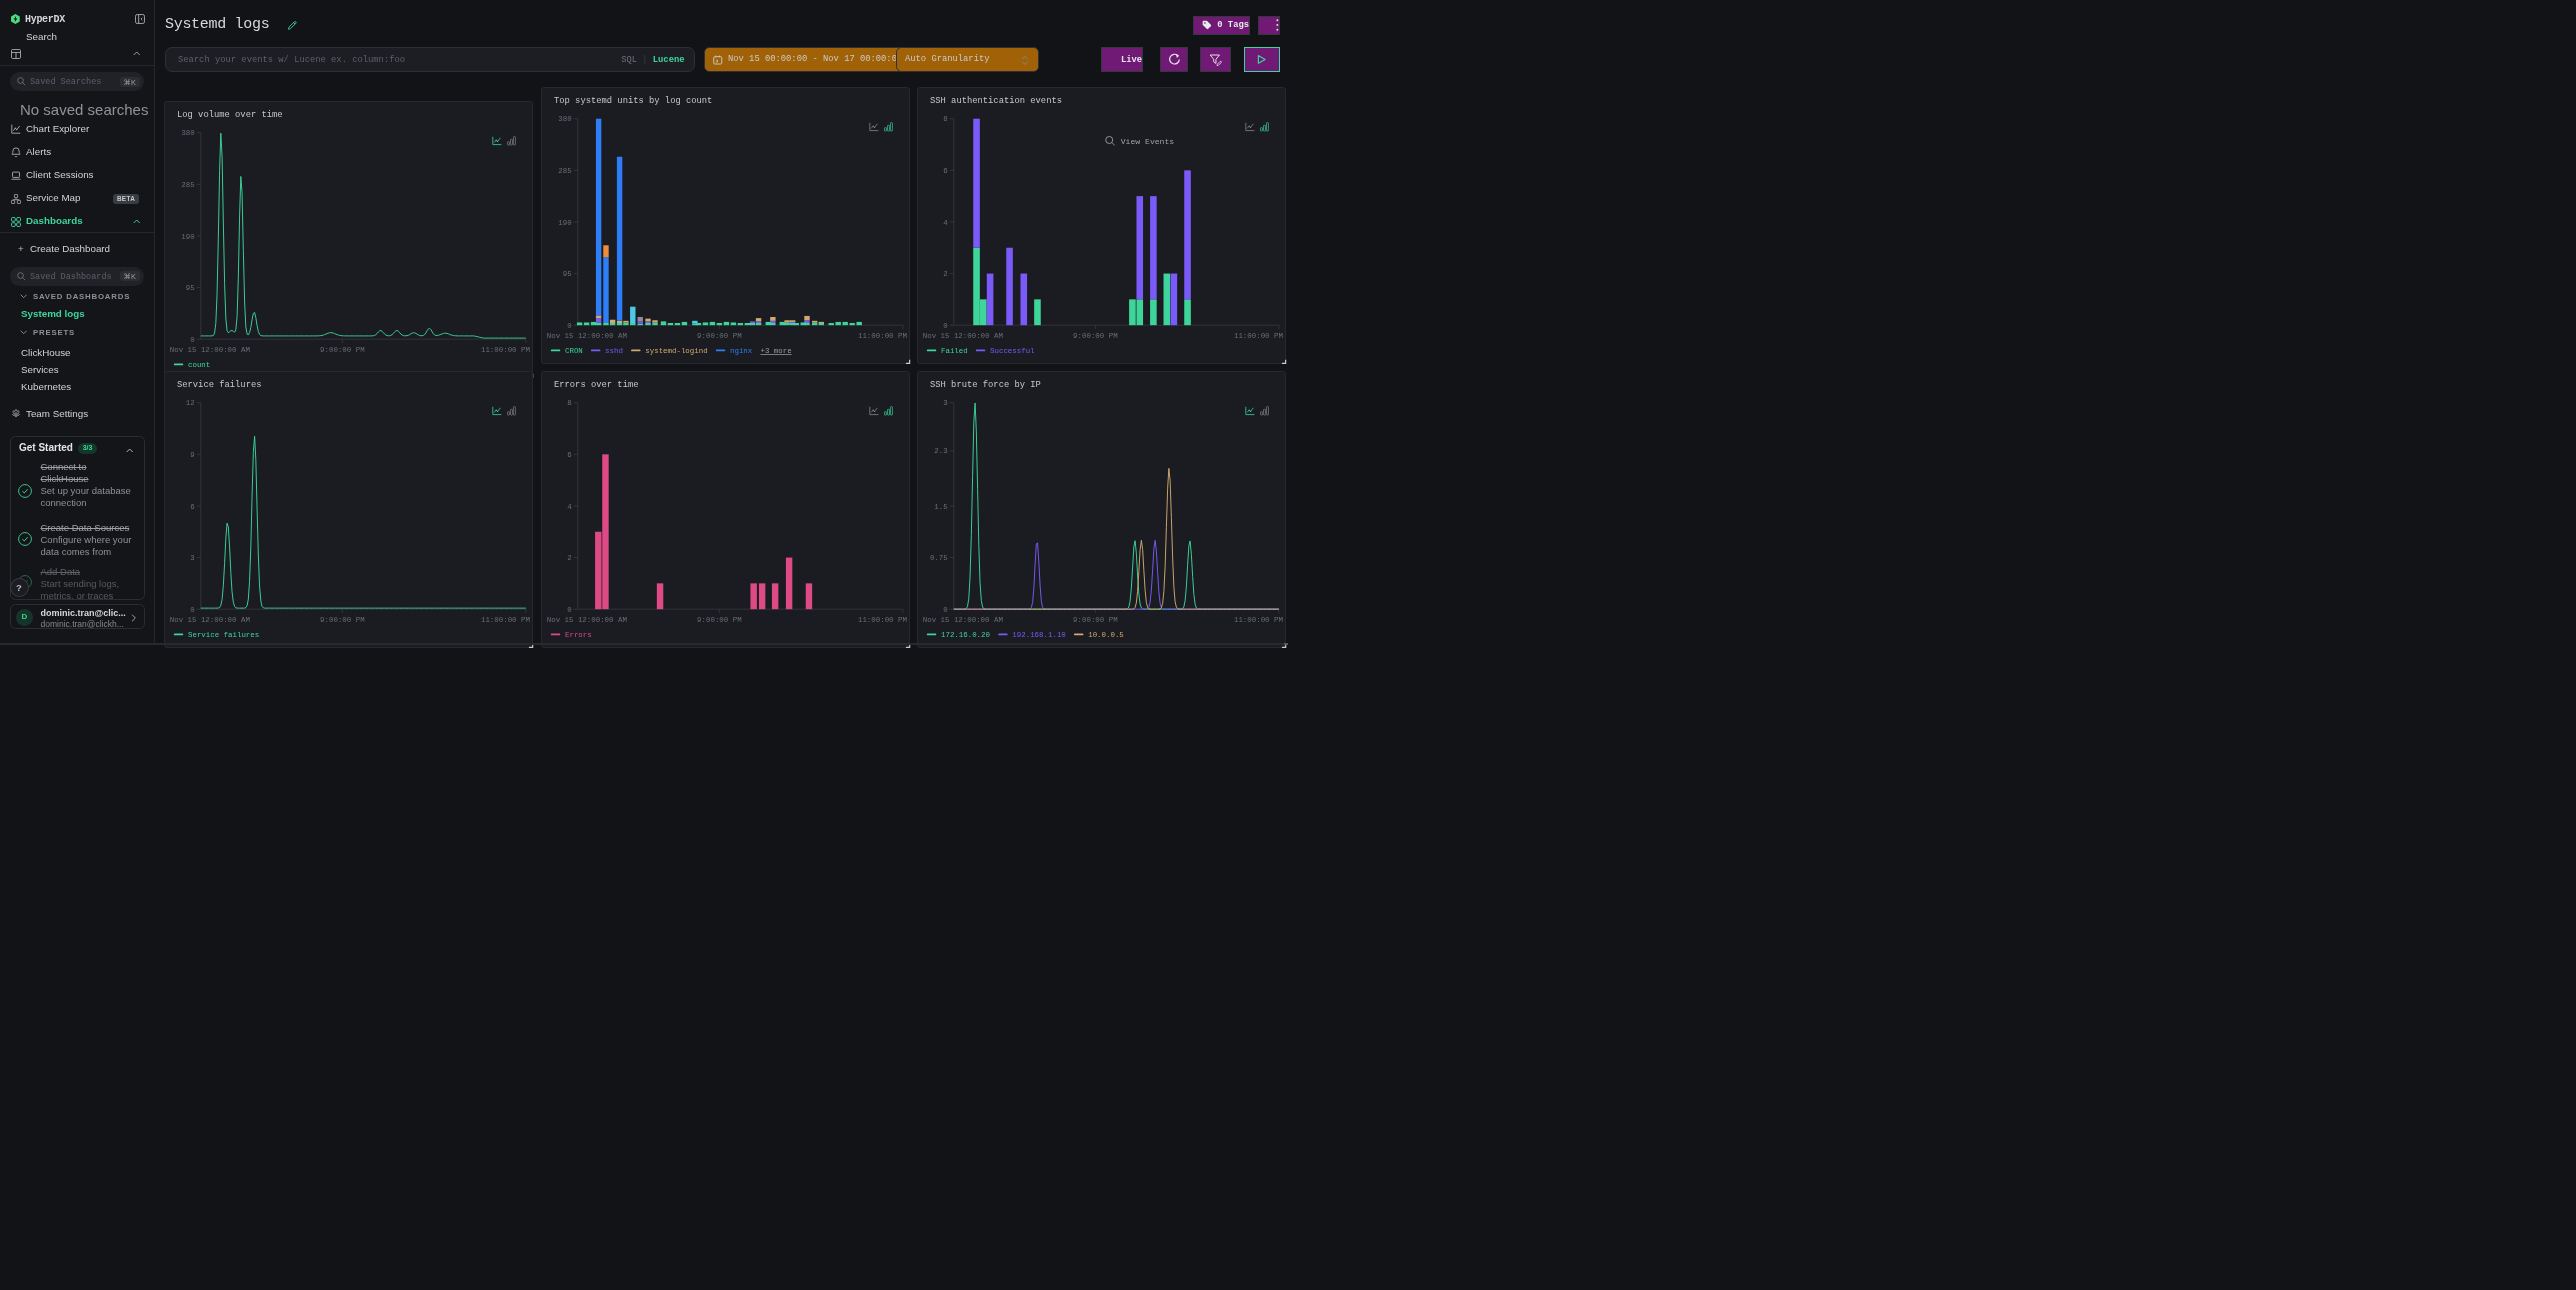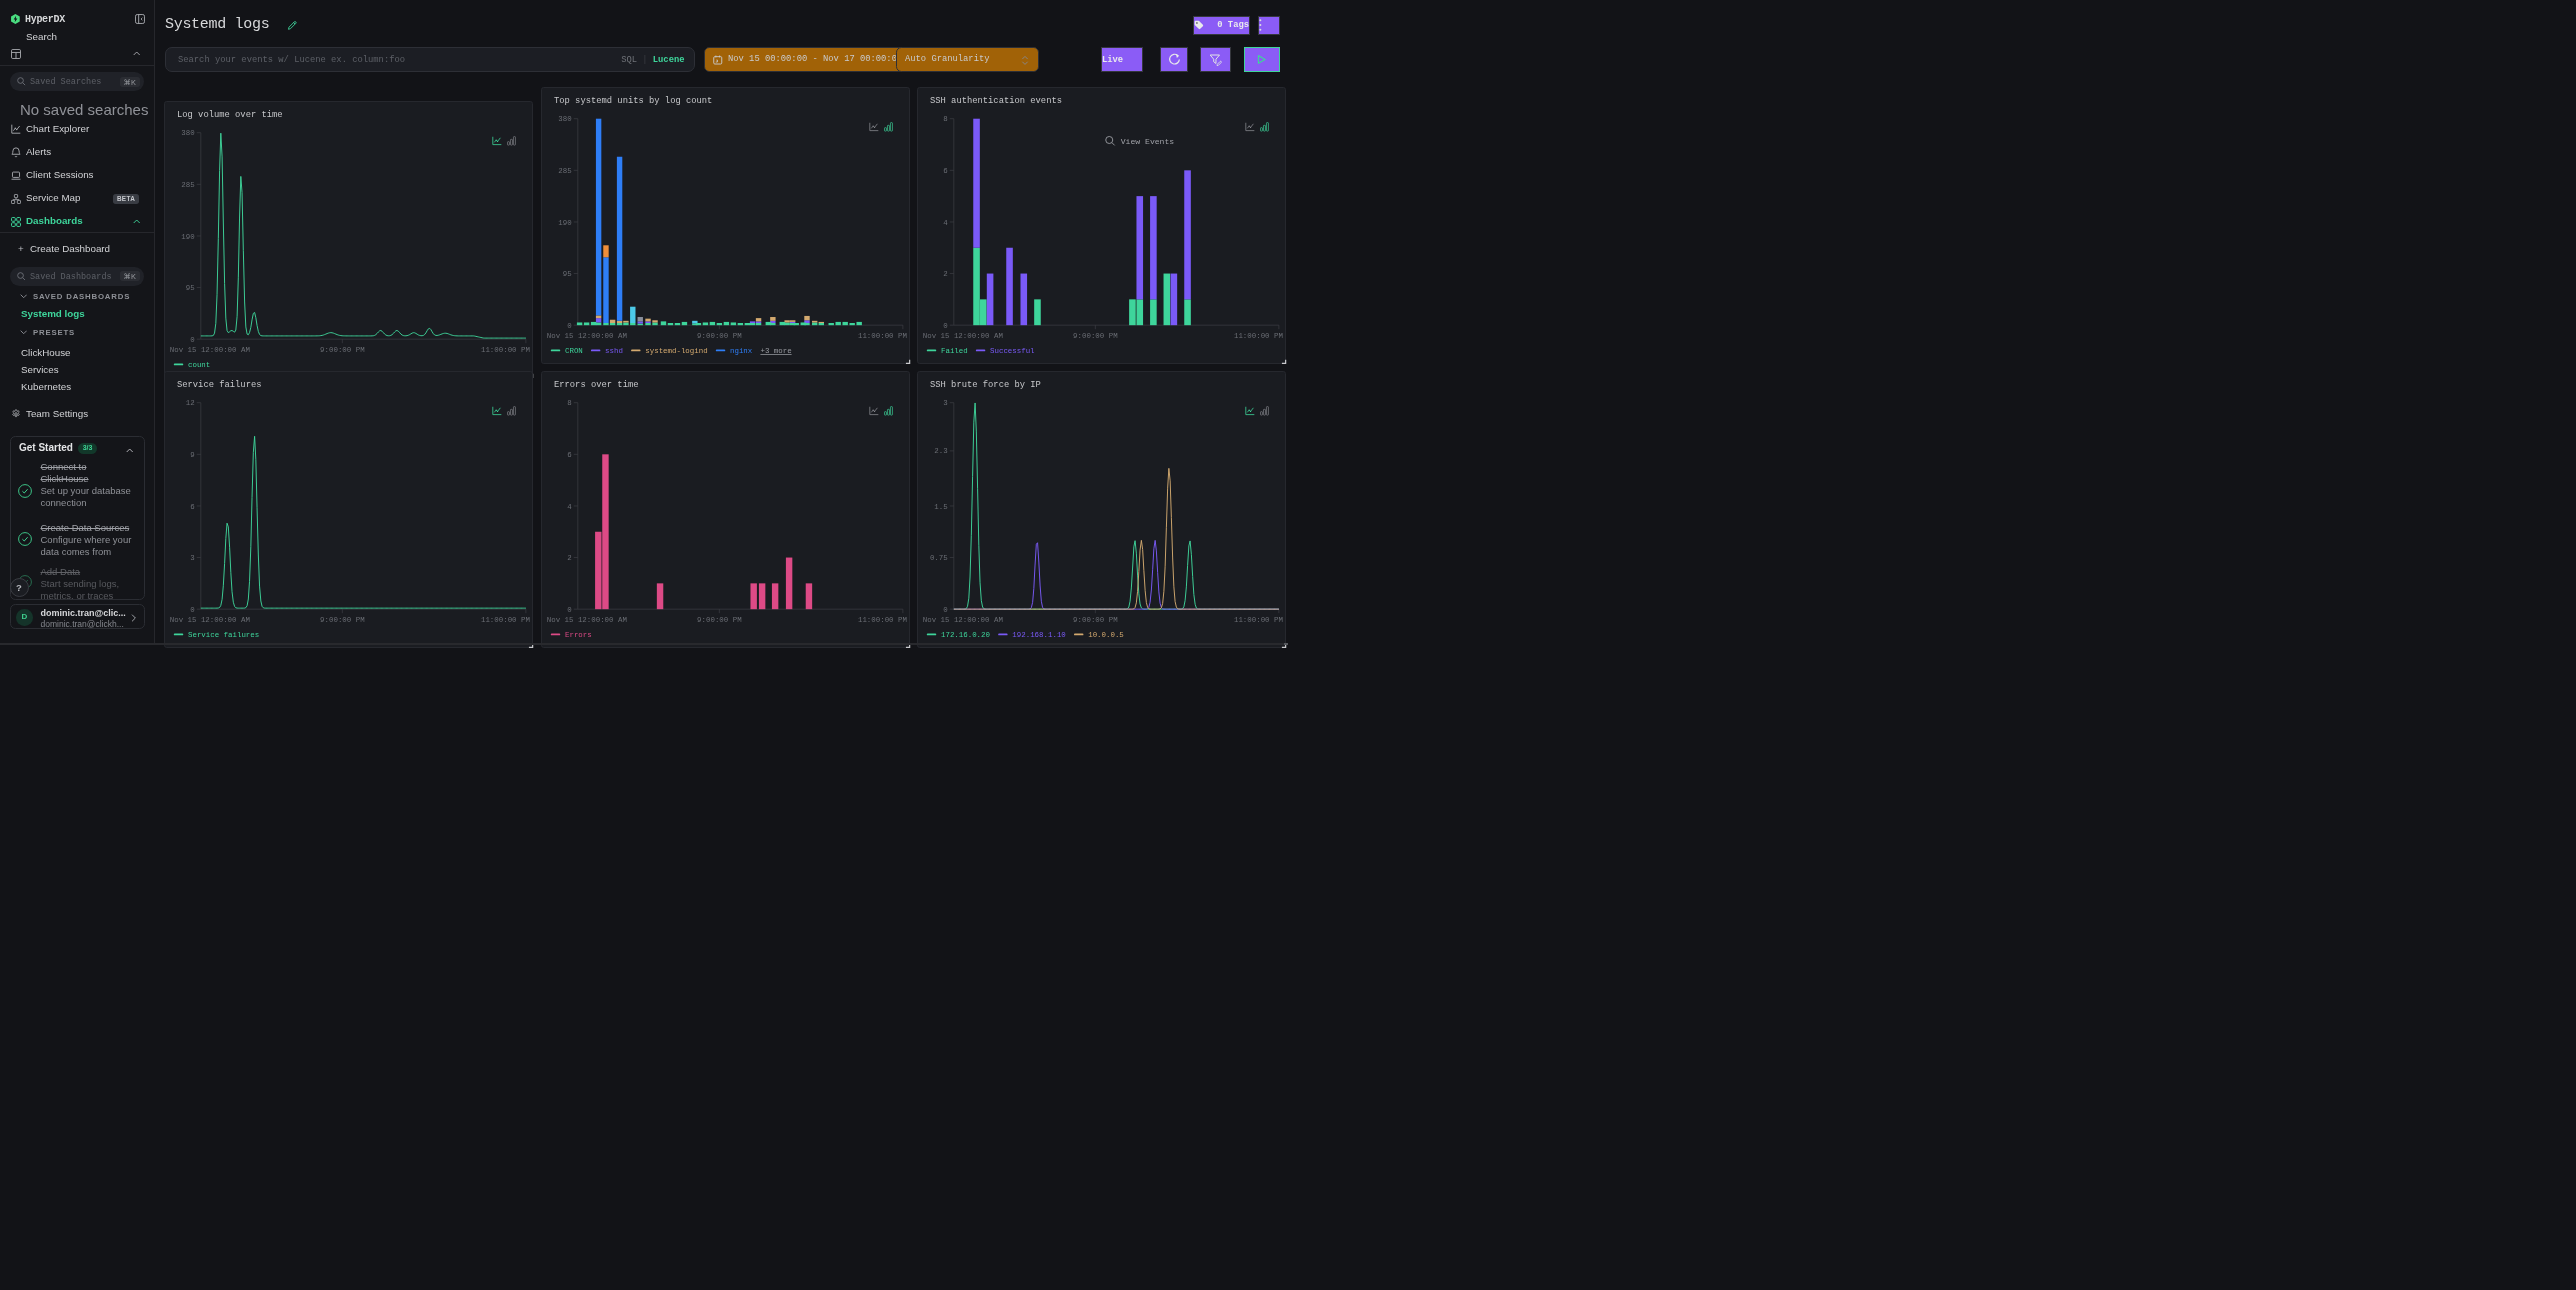--- a/index.html
+++ b/index.html
@@ -19,21 +19,21 @@
 .gsbadge{position:absolute;left:67px;top:6px;width:19px;height:10.8px;background:#12382a;border-radius:6px;color:#3fd495;font-size:7px;font-weight:bold;text-align:center;line-height:10.8px}
 .gsitem{position:absolute;font-size:9.5px;line-height:12px;width:101px}
 .st{font-weight:normal;color:#9fa1a7;text-decoration:line-through}
 .ds{color:#8f9197}
 .qmark{position:fixed;left:9.5px;top:578px;width:19px;height:19px;border-radius:50%;background:#1b1d22;border:0.7px solid #3a3c42;color:#b9bbc0;font-size:9.5px;font-weight:bold;text-align:center;line-height:18px;z-index:5}
 .usercard{position:absolute;left:10px;top:604px;width:135px;height:25px;border:0.7px solid #2b2d33;border-radius:5.4px}
 .avatar{position:absolute;left:5px;top:4px;width:16.6px;height:16.6px;border-radius:50%;background:#15342a;color:#3fcf8e;font-weight:bold;font-size:8px;text-align:center;line-height:16.6px}
 .uname{position:absolute;left:29.5px;top:3px;font-size:9px;font-weight:bold;color:#d6d7da}
 .umail{position:absolute;left:29.5px;top:13.5px;font-size:8.5px;color:#85878d}
 .pagetitle{position:absolute;left:165px;top:15.6px;font-family:"Liberation Mono", monospace;font-size:15px;color:#d8d9db;letter-spacing:-0.3px}
-.btn{position:absolute;background:#8b5cf6;border:0.7px solid #35373d;border-radius:0;display:flex;align-items:center;justify-content:space-between}
+.btn{position:absolute;background:#701a75;border:0.7px solid #35373d;border-radius:0;display:flex;align-items:center;justify-content:flex-end}
 .btntext{font-family:"Liberation Mono", monospace;font-size:8.8px;font-weight:bold;color:#e9eaec}
 .searchbox{position:absolute;left:165px;top:47px;width:530px;height:25px;background:#1c1e24;border:0.7px solid #2d2f36;border-radius:7px}
 .ph{position:absolute;left:12px;top:6.8px;font-family:"Liberation Mono", monospace;font-size:8.8px;color:#5d6067}
 .sql{position:absolute;right:9.5px;top:6.8px;font-family:"Liberation Mono", monospace;font-size:8.8px}
 .ctrl{position:absolute;top:47px;height:25px;background:#a16207;border:0.7px solid #2d2f36;border-radius:5.4px;font-family:"Liberation Mono", monospace;font-size:8.8px;color:#c9cacd;line-height:23px}
 .panel{position:absolute;width:369px;height:277px;background:#1a1c21;border:0.7px solid #26282e;border-radius:2.7px}
 .ptitle{position:absolute;left:12px;top:8px;font-family:"Liberation Mono", monospace;font-size:8.8px;color:#c7c8cb}
 .bottomstrip{position:fixed;left:0;top:643px;width:1288px;height:2px;background:#28292d}
 </style></head><body>
 

